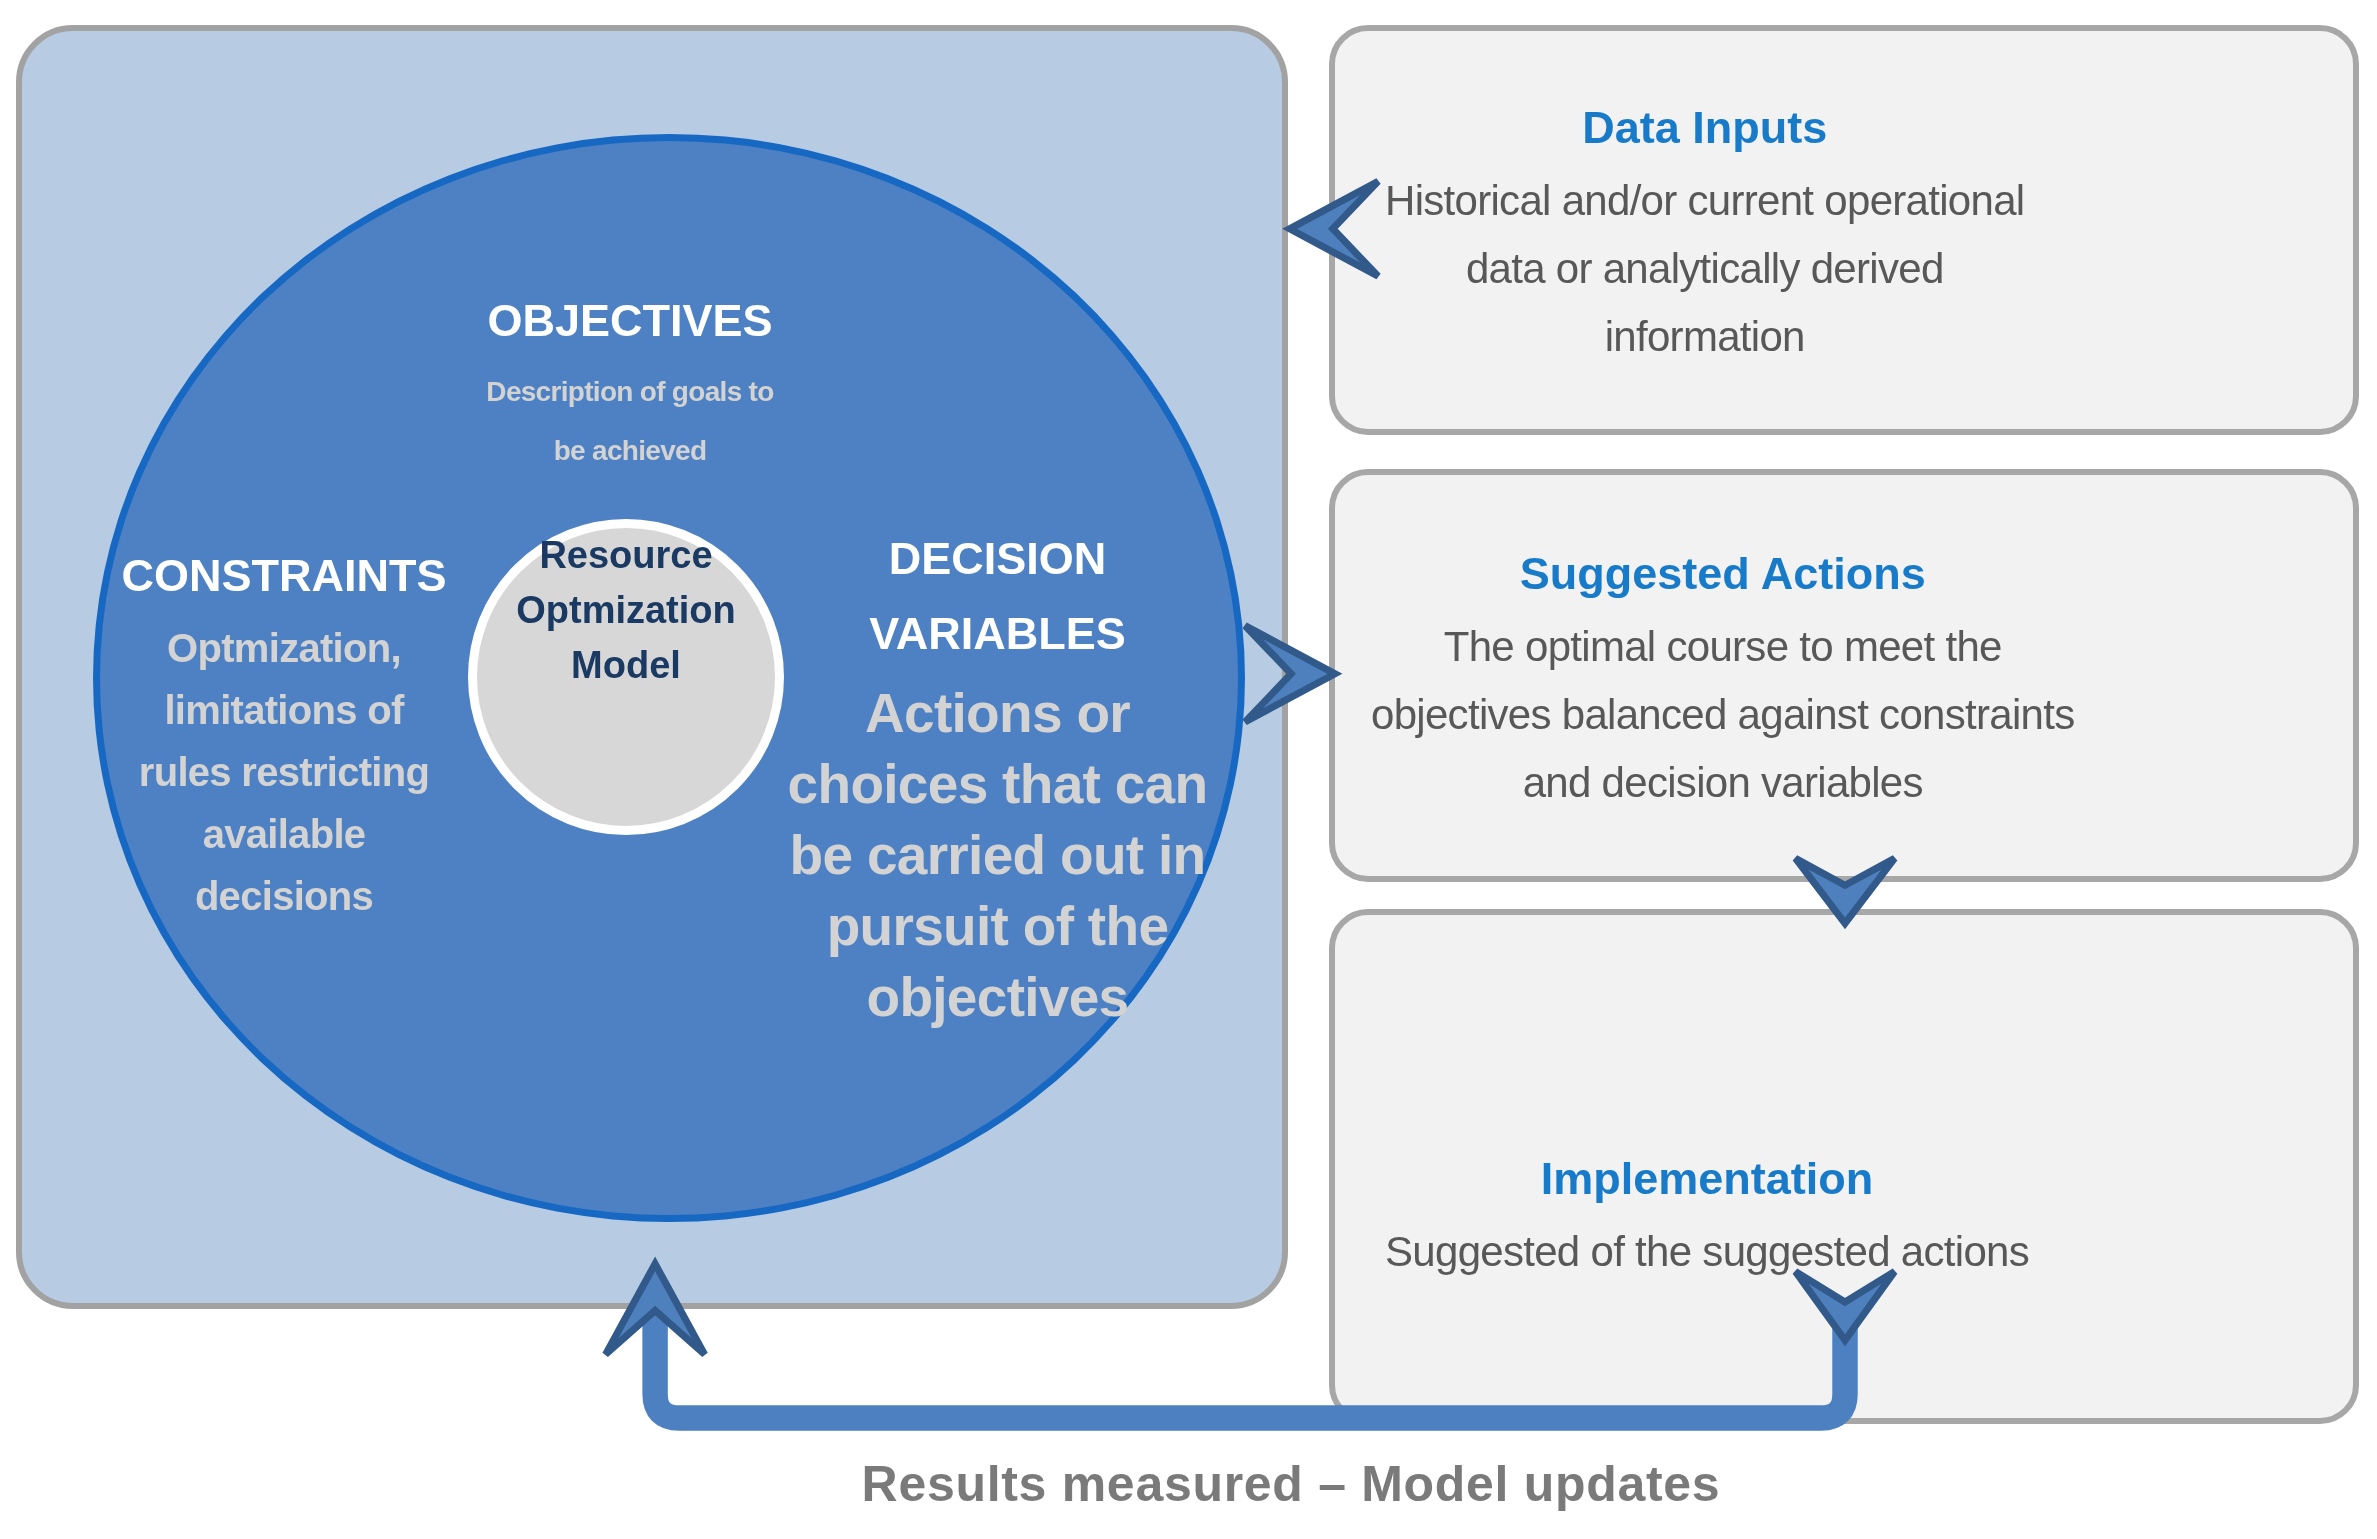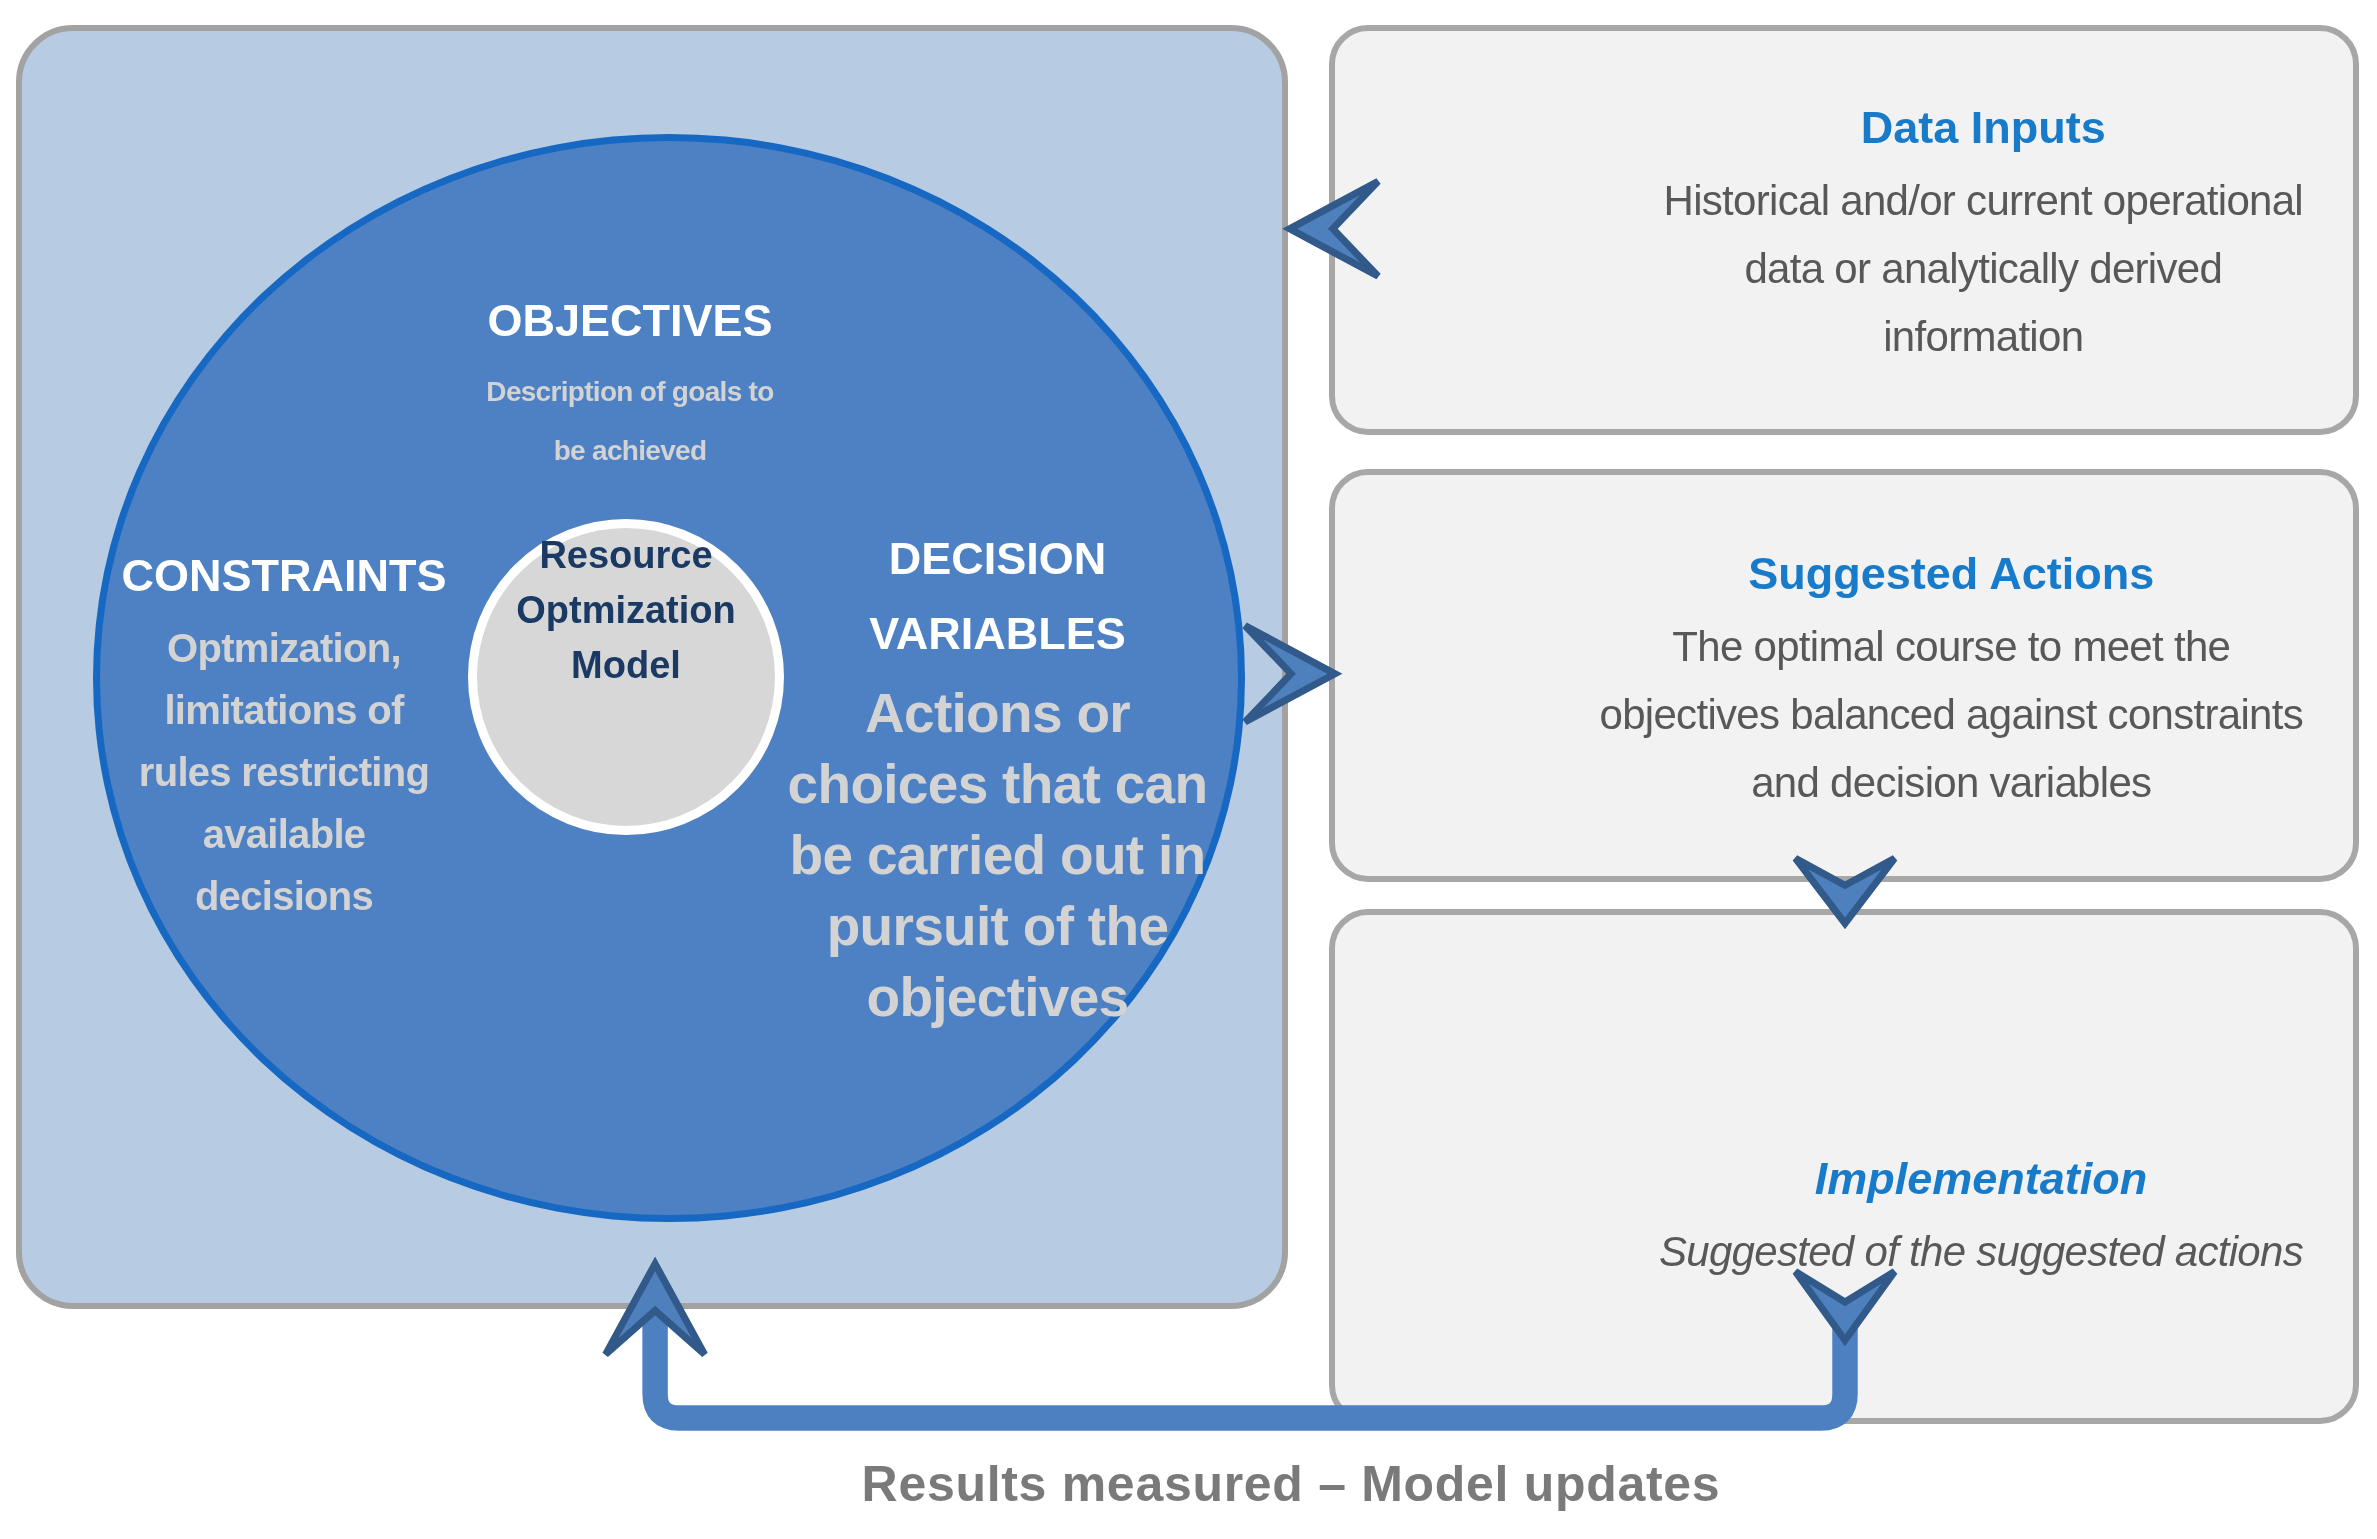--- a/index.html
+++ b/index.html
@@ -33,25 +33,25 @@
   #objectives-section  { left:361px;  top:283px; width:538px; }
   #objectives-section .sec-body { font-size:28px; line-height:59px; }
   #constraints-section { left:86px;  top:538px; width:396px; }
   #constraints-section .sec-body { font-size:40px; line-height:62px; }
   #decision-section    { left:785px; top:521px; width:425px; }
   #decision-section .sec-body { font-size:55px; line-height:71px; margin-top:7px; }
 
   
   .flow-box { position:absolute; left:1329px; width:1030px; background:var(--box-fill);
               border:6.4px solid var(--box-border); border-radius:39px;
-              display:flex; flex-direction:column; align-items:flex-end; justify-content:center;
+              display:flex; flex-direction:column; align-items:flex-start; justify-content:center;
               text-align:center; padding:0 50px; }
   #box-data-inputs    { top:25px;   height:410px; }
   #box-suggested      { top:469px;  height:413px;padding-left:36px; }
-  #box-implementation { top:909px; height:515px;font-style:italic; }
+  #box-implementation { top:909px; height:515px; }
   #box-implementation .box-content { transform:translateY(46px); }
   .box-content { display:flex; flex-direction:column; align-items:center; }
   .box-title { font-size:45px; font-weight:700; color:var(--heading-blue); line-height:78px; }
   .box-body  { font-size:42px; color:var(--body-gray); line-height:68px;
                white-space:pre-line; letter-spacing:-0.7px; }
 
   
   svg.arrows { position:absolute; left:0; top:0; width:2377px; height:1540px;
                pointer-events:none; }
   .dart { fill:var(--arrow-fill); stroke:var(--arrow-stroke); stroke-width:10px;

